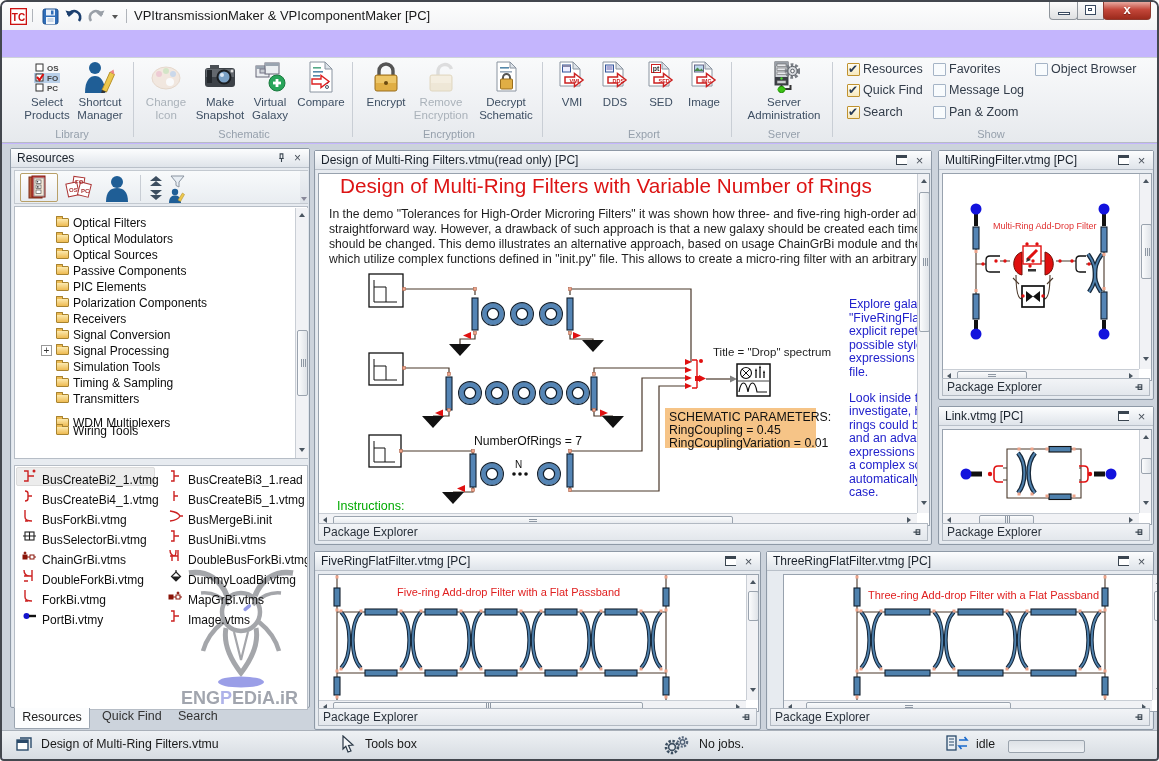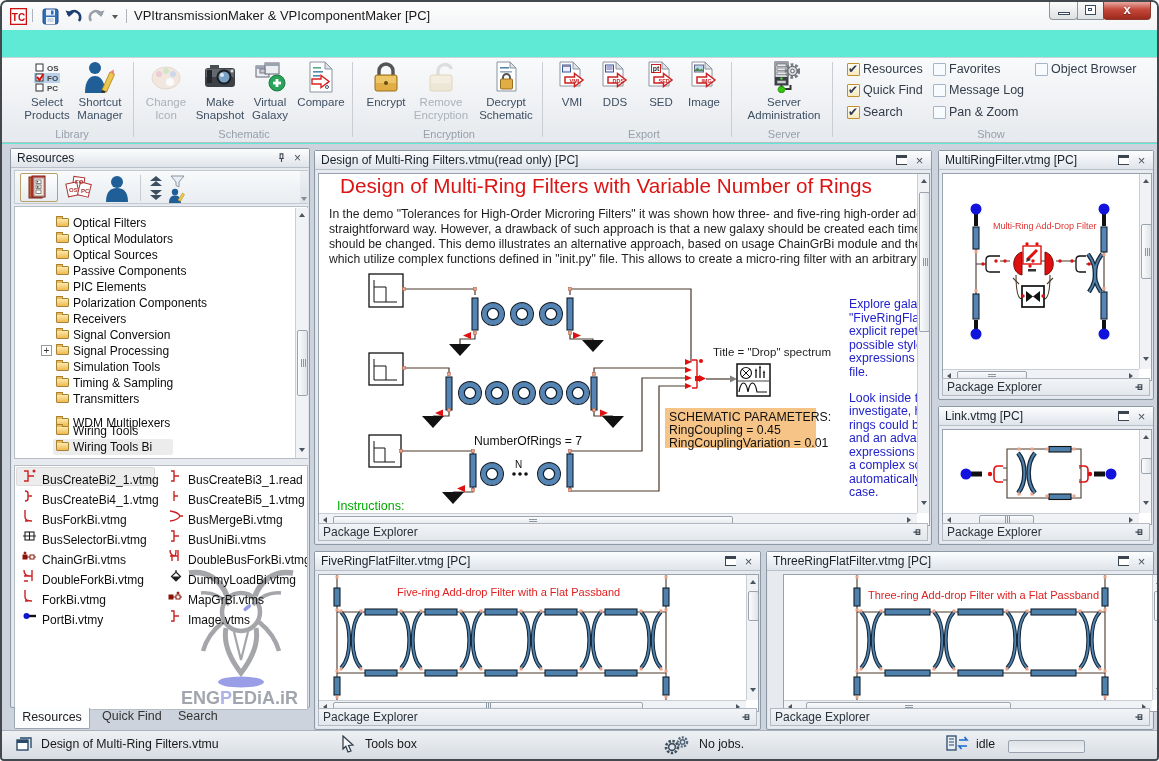--- a/index.html
+++ b/index.html
@@ -1,16 +1,16 @@
 <!DOCTYPE html>
 <html><head><meta charset="utf-8"><style>
 *{margin:0;padding:0;box-sizing:border-box}
 html,body{width:1159px;height:761px;overflow:hidden;background:#fff;font-family:"Liberation Sans",sans-serif}
 .abs{position:absolute}
-#win{position:absolute;left:0;top:0;width:1159px;height:761px;background:#5eead4;border:2px solid #43474e;border-radius:7px 7px 4px 4px;overflow:hidden}
+#win{position:absolute;left:0;top:0;width:1159px;height:761px;background:#c4b5fd;border:2px solid #43474e;border-radius:7px 7px 4px 4px;overflow:hidden}
 #titlebar{position:absolute;left:0;top:0;width:100%;height:28px;background:linear-gradient(#fdfdfd,#f3f4f6)}
 #tabrow{position:absolute;left:0;top:28px;width:100%;height:28px;background:#f3f4f6}
 #tabline{position:absolute;left:0;top:55px;width:100%;height:1px;background:#ced3d9}
 #ribbon{position:absolute;left:0;top:56px;width:100%;height:85px;background:linear-gradient(#f9fafb,#eef0f3 60%,#e6e9ed);border-bottom:1px solid #b6bcc4}
 #workspace{position:absolute;left:0;top:142px;width:100%;height:586px;background:#ccd3dc}
 #statusbar{position:absolute;left:0;top:728px;width:100%;height:29px;background:linear-gradient(#eef1f4,#d7dce2);border-top:1px solid #a9b0b9}
 .tab{position:absolute;top:3px;height:25px;line-height:25px;font-size:13px;color:#333;text-align:center}
 #tabtools{position:absolute;left:129px;top:2px;width:50px;height:26px;background:#fff;border:1px solid #bdc4cc;border-bottom:none;border-radius:3px 3px 0 0;color:#1f48c8;font-size:13px;text-align:center;line-height:25px}
 .rsep{position:absolute;top:4px;height:75px;width:1px;background:#c9ced5}
 .rbtn{position:absolute;top:3px;text-align:center;font-size:11.5px;color:#3e4f63;line-height:13px}
@@ -339,25 +339,20 @@
             <span>Transmitters</span>
           </div>
   <div class="trow" style="top:208px">
             <i class="fold"></i>
             <span>WDM Multiplexers</span>
           </div>
   <div class="trow" style="top:216px">
             <i class="fold"></i>
             <span>Wiring Tools</span>
           </div>
-  <div class="trow" style="top:232px">
-            <div class="abs" style="left:38px;top:0;width:120px;height:16px;background:#ececec;border-radius:2px"></div>
-            <i class="fold"></i>
-            <span>Wiring Tools Bi</span>
-          </div>
   <div class="abs" style="left:280px;top:1px;width:13px;height:250px;background:#f1f2f5;border-left:1px solid #c9ced5">
     <div class="arr tri-u" style="left:3px;top:5px"></div>
     <div class="vthumb gripv" style="top:122px;height:66px"></div>
     <div class="arr tri-d" style="left:3px;top:240px"></div>
   </div>
  </div>
  <div class="abs" style="left:130px;top:311px;width:40px;height:4px">
    <svg width="40" height="4">
             <circle cx="4" cy="2" r="1.3" fill="#777"></circle>
             <circle cx="11" cy="2" r="1.3" fill="#777"></circle>
@@ -424,21 +419,21 @@
               </g>
             </svg>
             <span>BusForkBi.vtmg</span>
           </div>
   <div class="lrow" style="top:42px;left:150px">
             <svg class="lic" viewBox="0 0 16 16">
               <g stroke="#c22" fill="none" stroke-width="1.4">
                 <path d="M2 3 q8 1 10 5 q-2 4 -10 5 M12 8 h3"></path>
               </g>
             </svg>
-            <span>BusMergeBi.vtmg</span>
+            <span>BusMergeBi.init</span>
           </div>
   <div class="lrow" style="top:62px">
             <svg class="lic" viewBox="0 0 16 16">
               <g stroke="#222" fill="none" stroke-width="1.1">
                 <rect x="3" y="4" width="9" height="8"></rect>
                 <path d="M3 8 h9 M7.5 4 v8 M1 8 h2 M12 8 h2"></path>
               </g>
             </svg>
             <span>BusSelectorBi.vtmg</span>
           </div>

